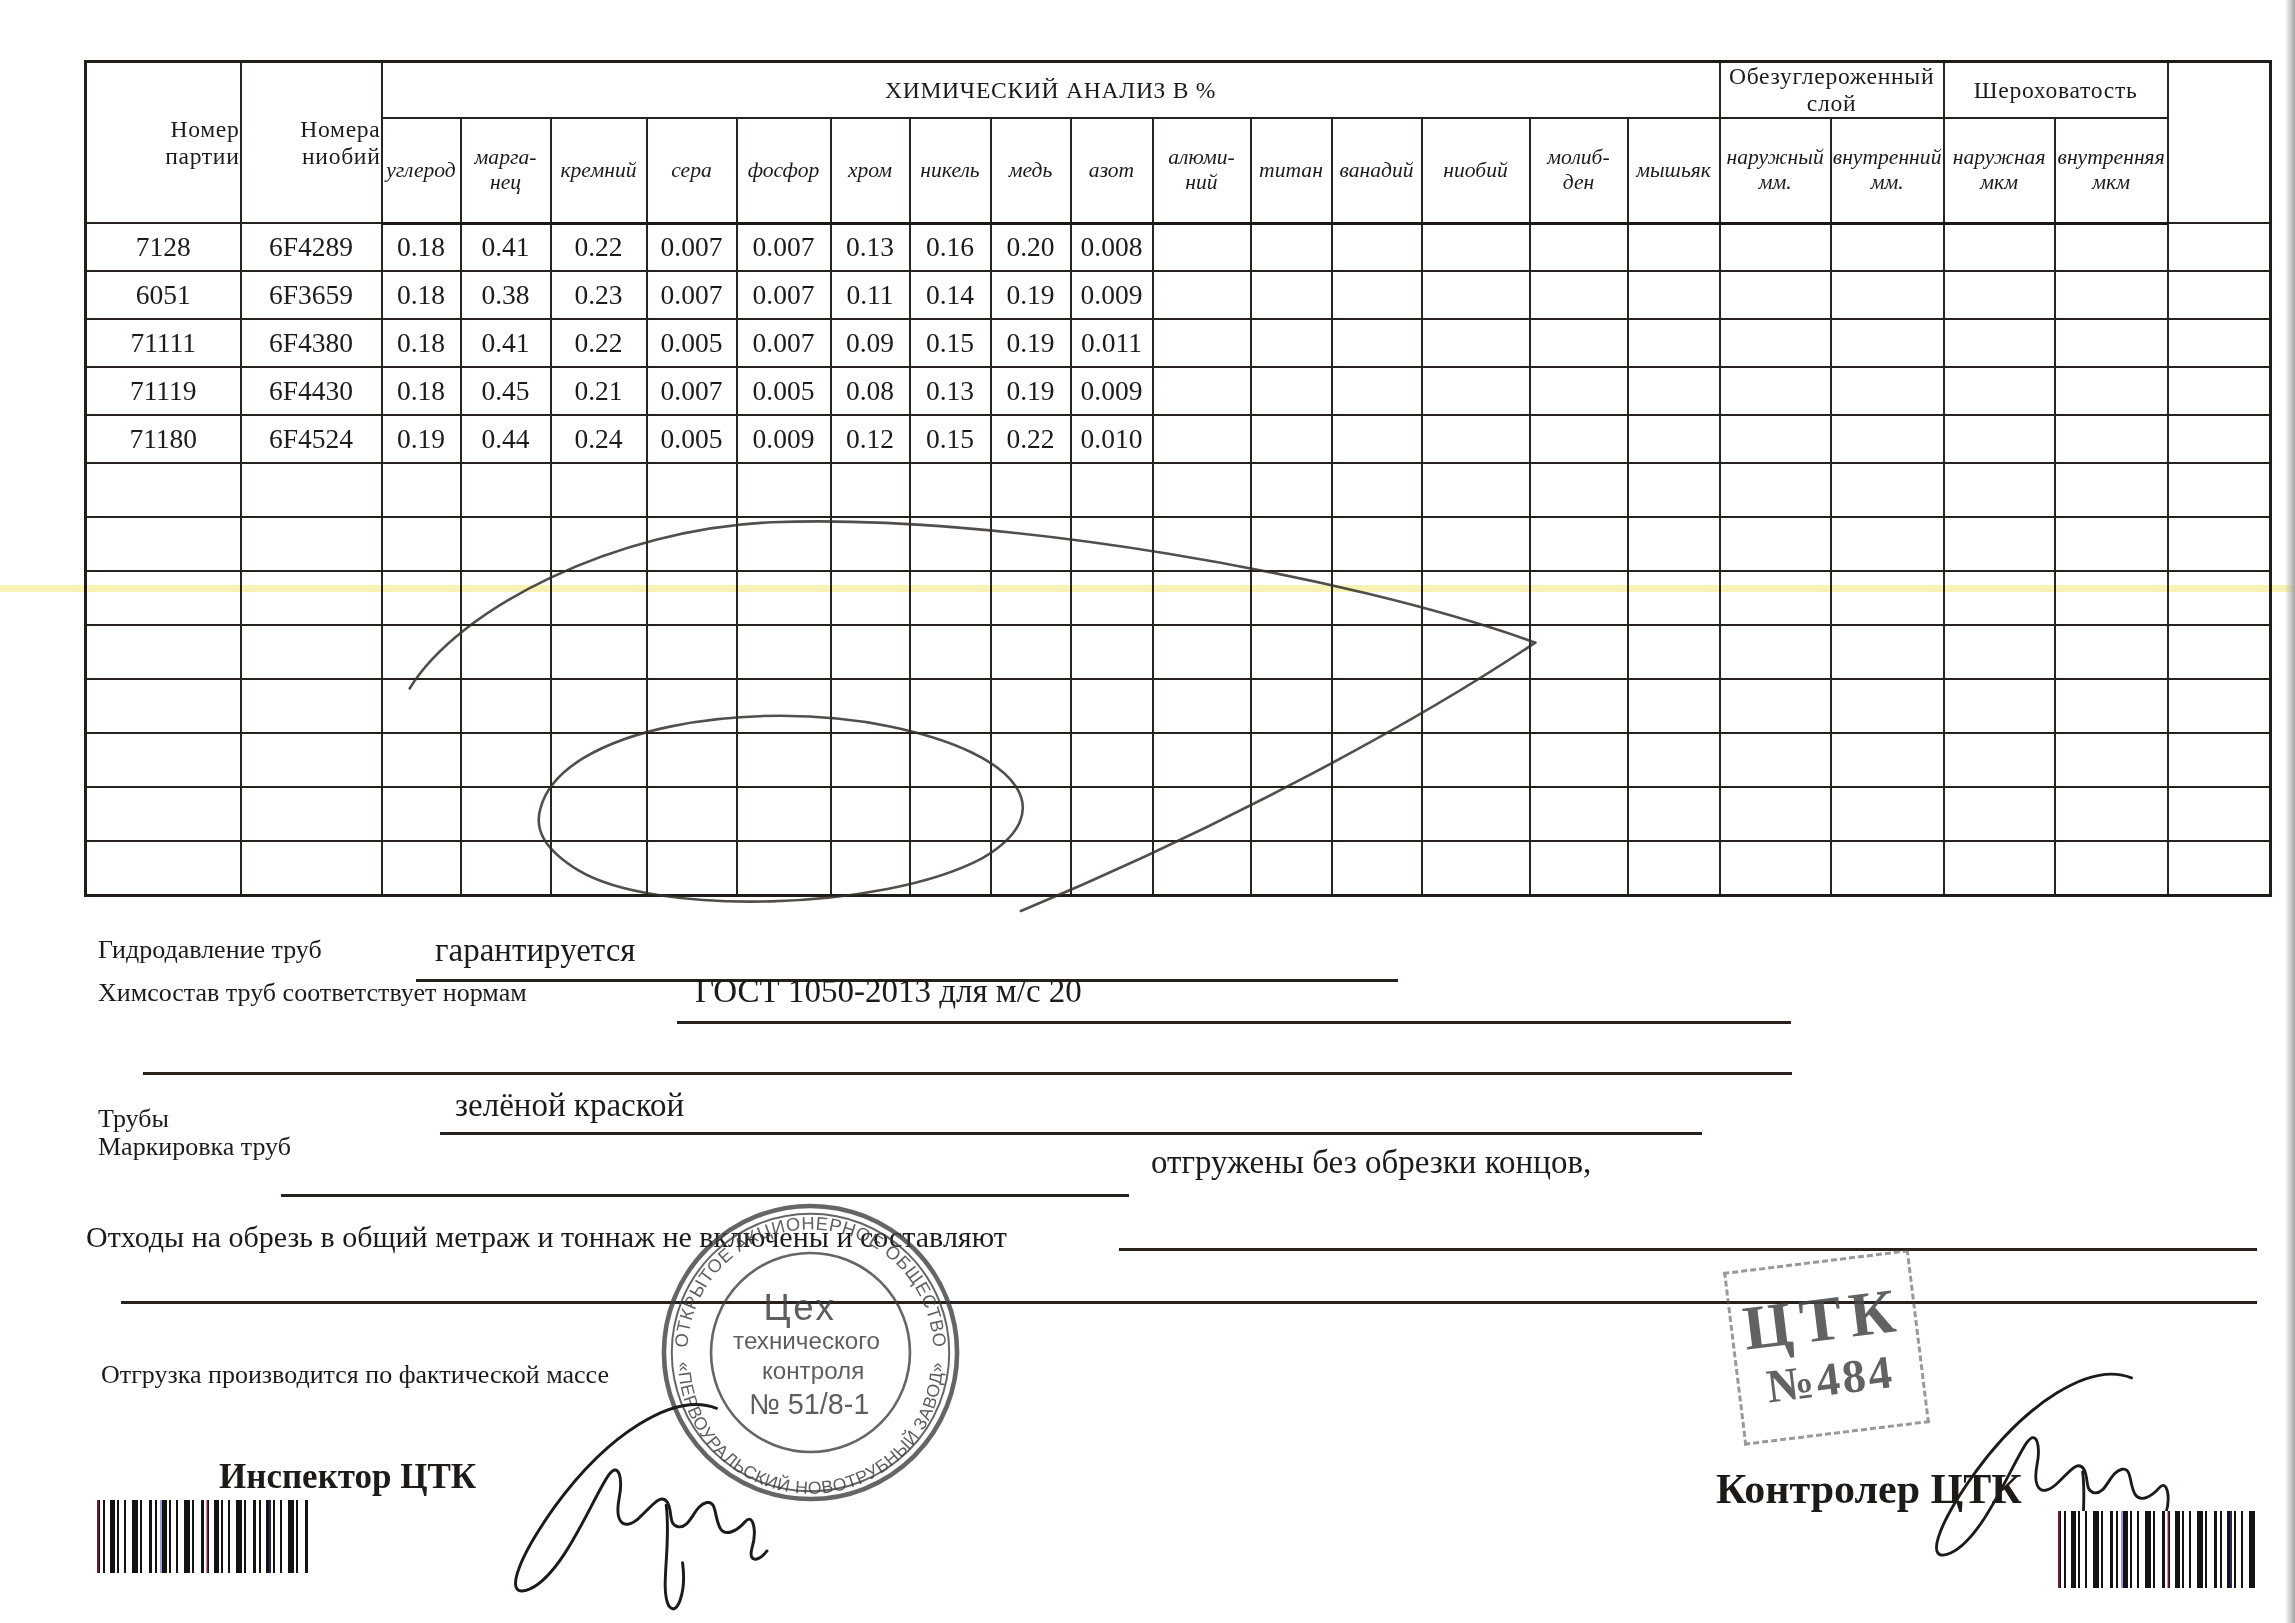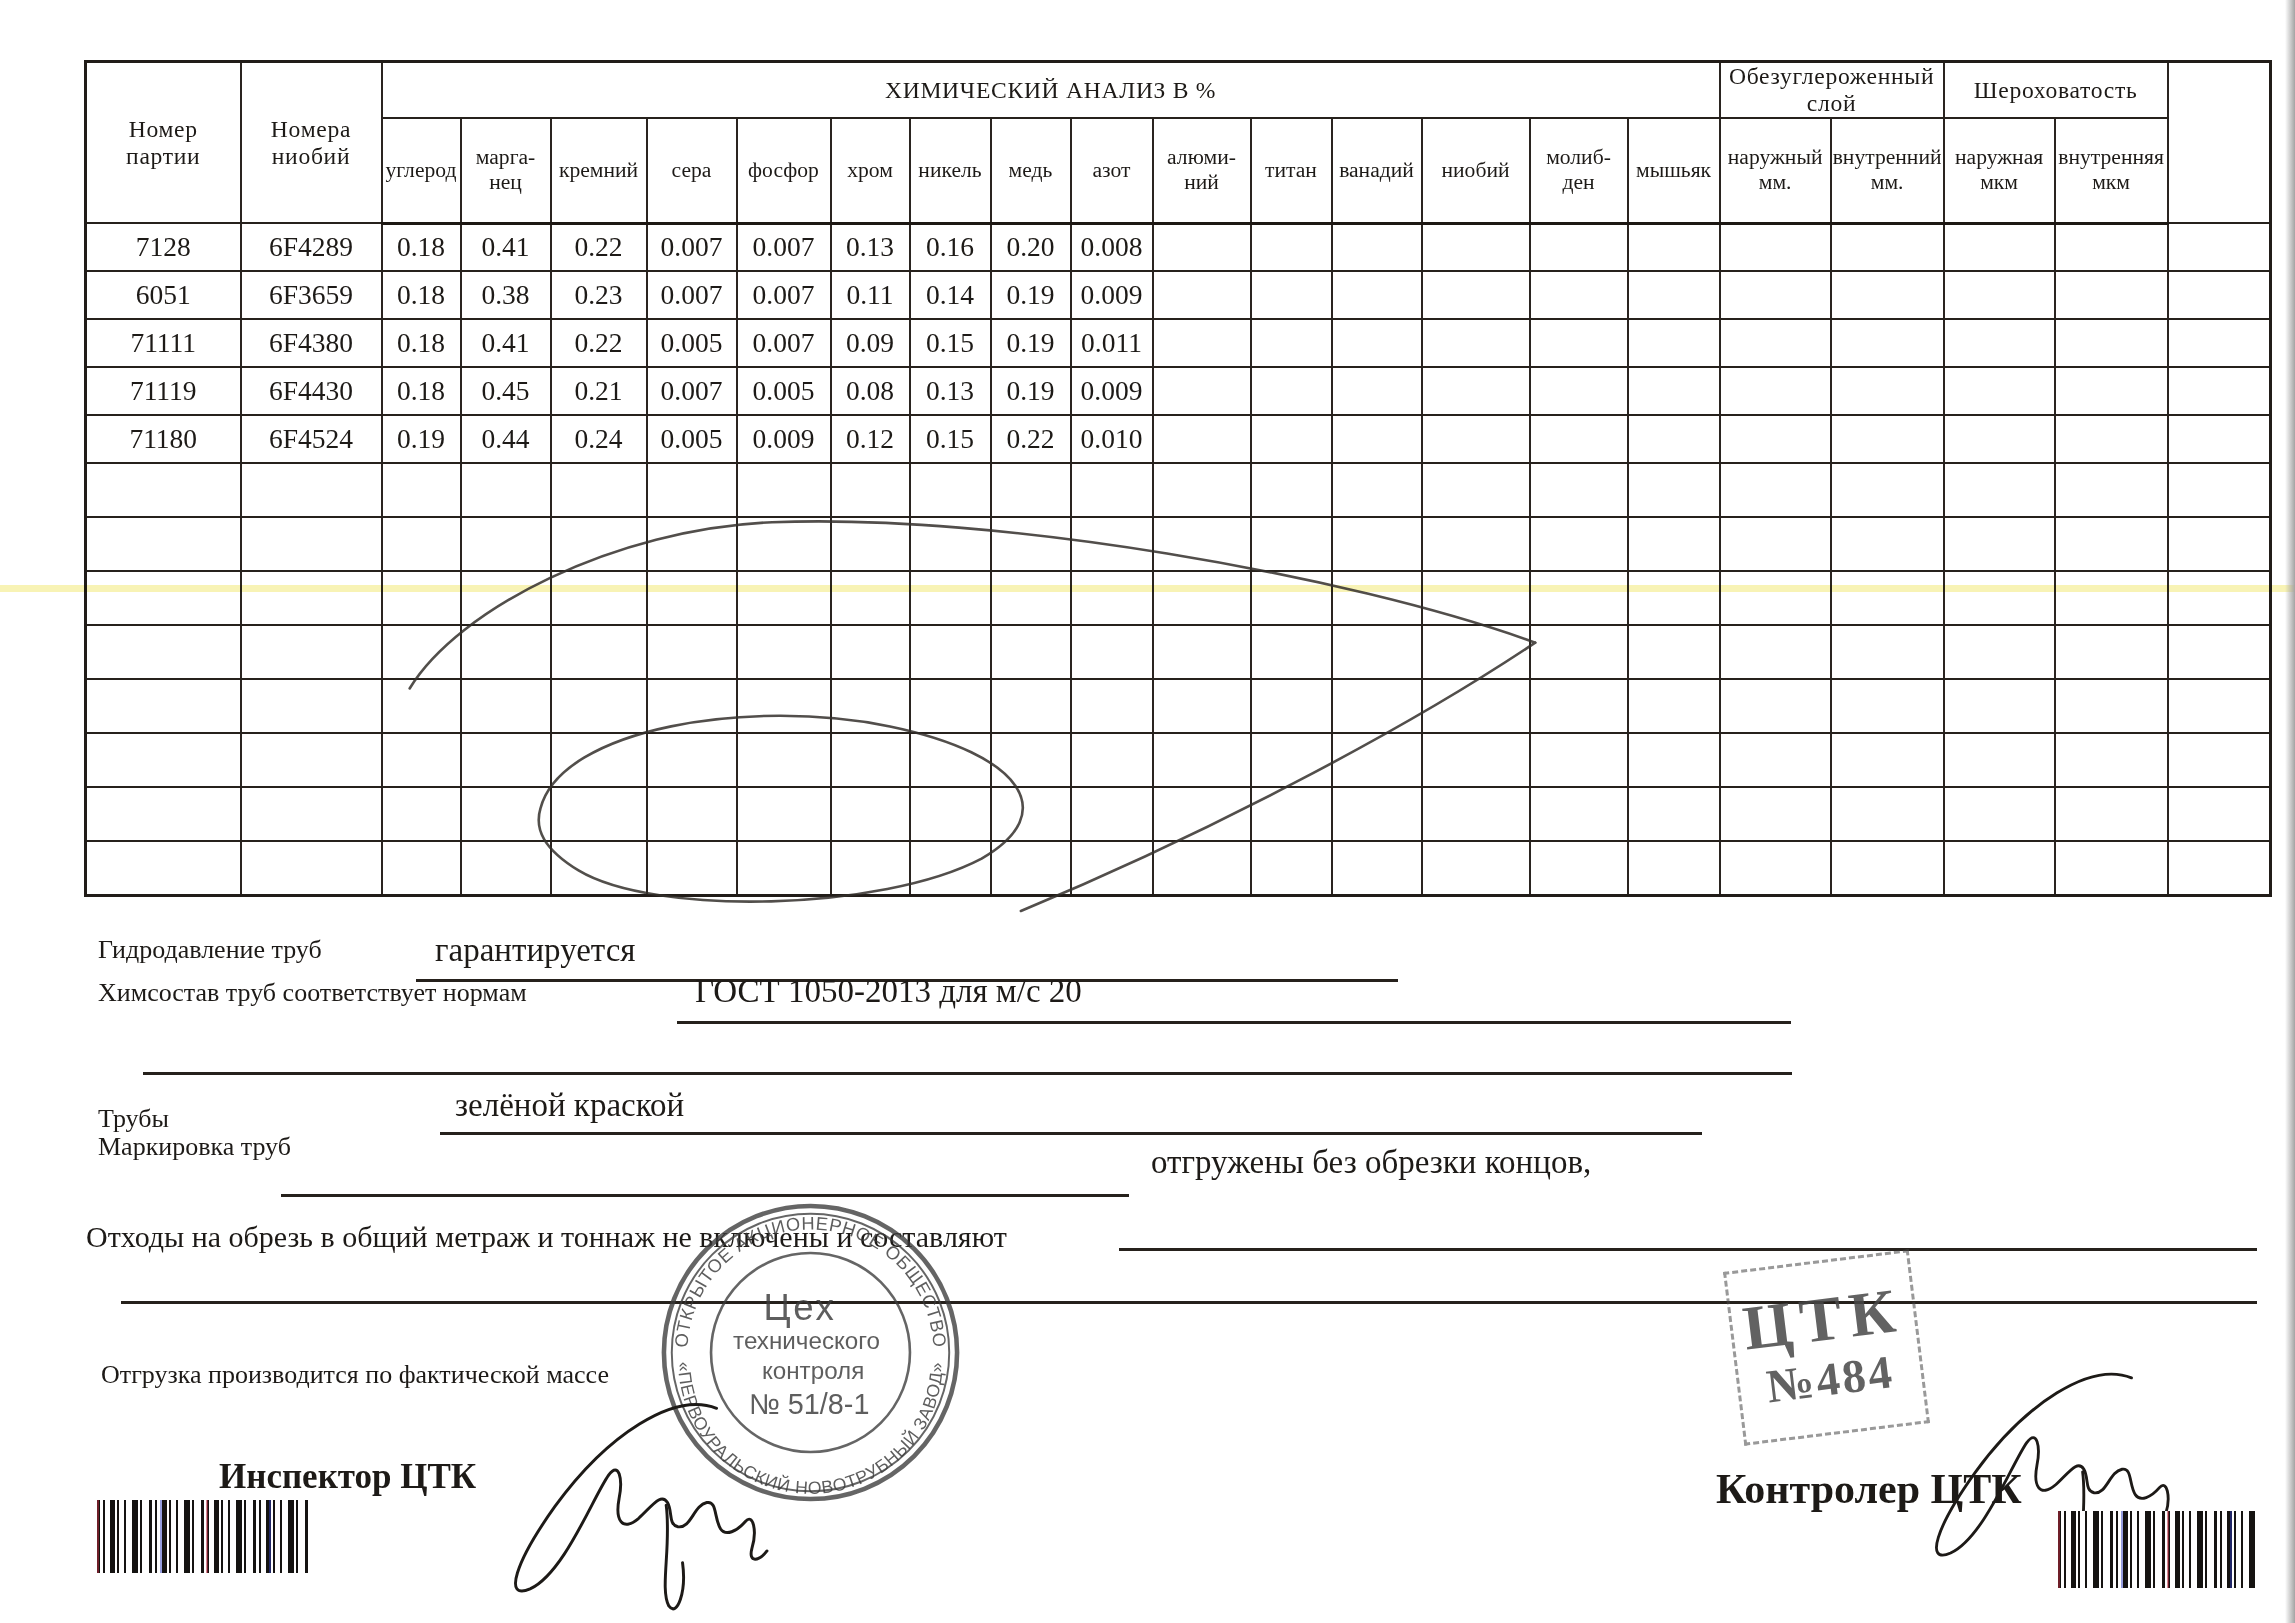--- a/index.html
+++ b/index.html
@@ -12,23 +12,23 @@
   table.cert{border-collapse:collapse; table-layout:fixed; width:2182px;
     border:3.9px solid #211c18;}
   table.cert th, table.cert td{
     border-left:2px solid #2a2420; border-right:2px solid #2a2420;
     border-top:2.6px solid #26211c; border-bottom:2.6px solid #26211c;
     padding:0; text-align:center; vertical-align:middle;
     font-weight:normal; white-space:pre-line; overflow:hidden;
   }
   table.cert thead tr.gr th{font-size:23.6px; letter-spacing:0.7px;}
   table.cert thead tr.sub th{font-size:21.6px; border-bottom:3.9px solid #1d1813;}
-  table.cert thead th.tall{font-size:23.6px;}
+  table.cert thead th.tall{font-size:23.6px;text-align:right;}
   table.cert tbody td{font-size:27.5px;}
-  tr.r-title{height:46px;} tr.r-sub{height:105px;}
+  tr.r-title{height:46px;} tr.r-sub{height:105px;font-style:italic;}
   tr.r-data{height:48px;} tr.r-empty{height:54px;}
   
   .lbl{position:absolute; font-size:26px; white-space:nowrap;}
   .val{position:absolute; font-size:33px; white-space:nowrap;}
   .rule{position:absolute; height:2.6px; background:#26211c;}
   .sig-label{position:absolute; font-size:35px; font-weight:bold; white-space:nowrap;}
   
   .yellow-line{position:absolute; left:0; top:585px; width:2295px; height:7.2px;
     background:#f6f0a2; opacity:.8; mix-blend-mode:multiply;}
   .edge-shadow{position:absolute; right:0; top:0; width:10.5px; height:1623px;

